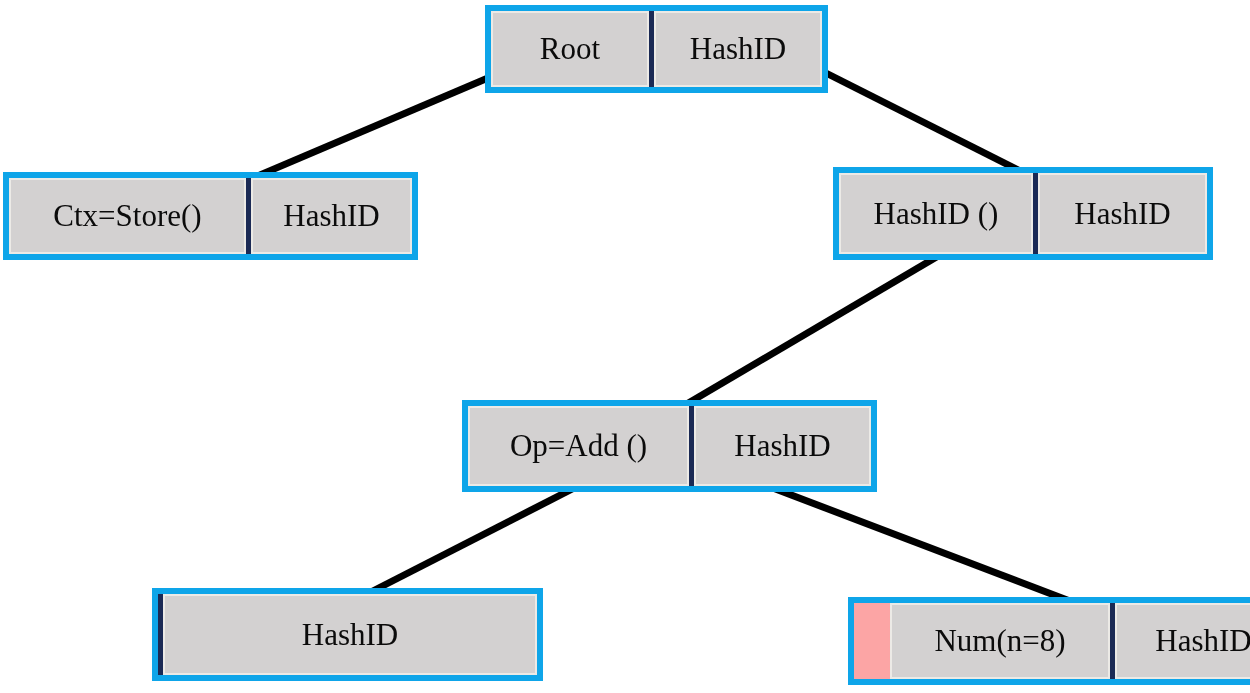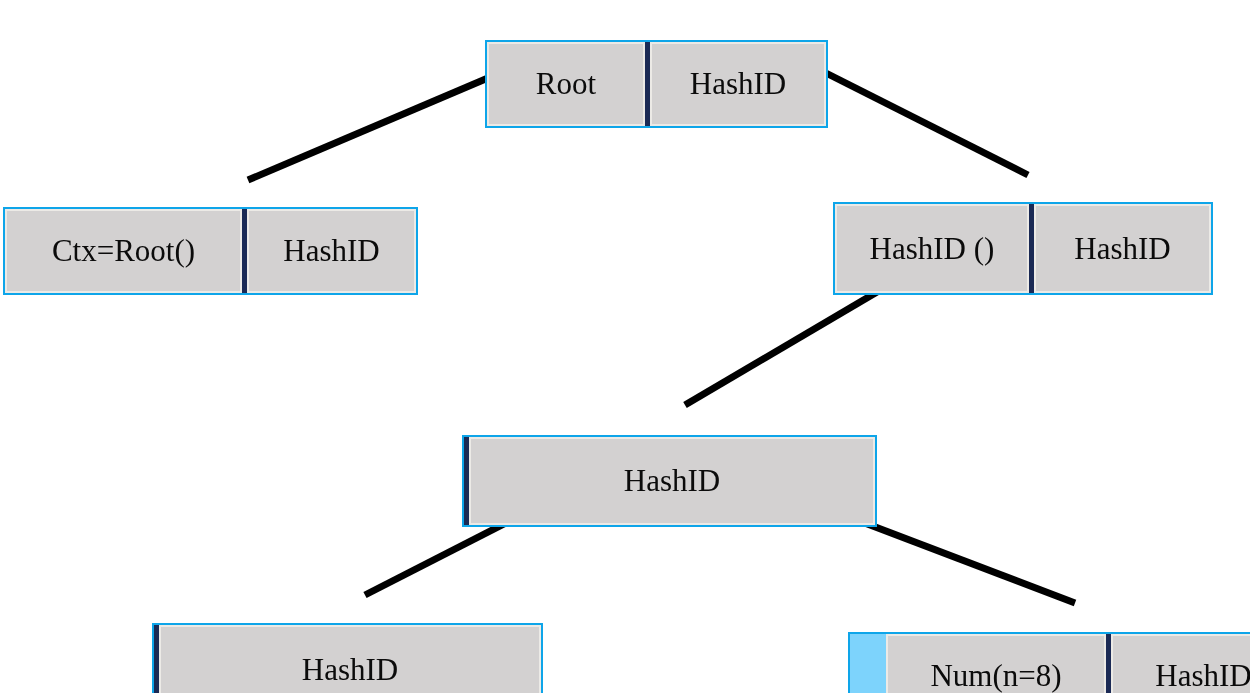--- a/index.html
+++ b/index.html
@@ -21,23 +21,22 @@
     top: 0;
     width: 1250px;
     height: 693px;
     z-index: 1;
   }
   .node {
     position: absolute;
     z-index: 2;
     display: flex;
     box-sizing: border-box;
-    border: 2px solid #0ea5e9;
-    background: #7dd3fc;
-    margin-top: 35px;
+    border: 6px solid #0ea5e9;
+    background: #fca5a5;
   }
   .cell {
     box-sizing: border-box;
     display: flex;
     align-items: center;
     justify-content: center;
     background: #d3d1d1;
     box-shadow: inset 0 0 0 2px #eceae6;
     font-size: 31px;
     color: #0b0b0b;
@@ -61,28 +60,29 @@
       <line x1="820" y1="70" x2="1028" y2="175" stroke="#000000" stroke-width="7"></line>
       <line x1="945" y1="252" x2="685" y2="405" stroke="#000000" stroke-width="7"></line>
       <line x1="580" y1="485" x2="365" y2="595" stroke="#000000" stroke-width="7"></line>
       <line x1="765" y1="485" x2="1075" y2="603" stroke="#000000" stroke-width="7"></line>
     </svg>
 <div class="node" style="left: 485px; top: 5px; width: 343px; height: 88px;">
     <span class="cell label" style="flex-basis: 158px;">Root</span>
     <span class="cell hash">HashID</span>
   </div>
     <div class="node" style="left: 3px; top: 172px; width: 415px; height: 88px;">
-    <span class="cell label" style="flex-basis: 237px;">Ctx=Root()</span>
+    <span class="cell label" style="flex-basis: 237px;">Ctx=Store()</span>
     <span class="cell hash">HashID</span>
   </div>
     <div class="node" style="left: 833px; top: 167px; width: 380px; height: 93px;">
     <span class="cell label" style="flex-basis: 194px;">HashID ()</span>
     <span class="cell hash">HashID</span>
   </div>
     <div class="node" style="left: 462px; top: 400px; width: 415px; height: 92px;">
+    <span class="cell label" style="flex-basis: 221px;">Op=Add ()</span>
     <span class="cell hash">HashID</span>
   </div>
     <div class="node" style="left: 152px; top: 588px; width: 391px; height: 93px;">
     <span class="cell hash">HashID</span>
   </div>
     <div class="node" style="left: 848px; top: 597px; width: 450px; height: 88px; padding-left: 36px;">
     <span class="cell label" style="flex-basis: 220px;">Num(n=8)</span>
     <span class="cell hash">HashID</span>
   </div>
   </div>

